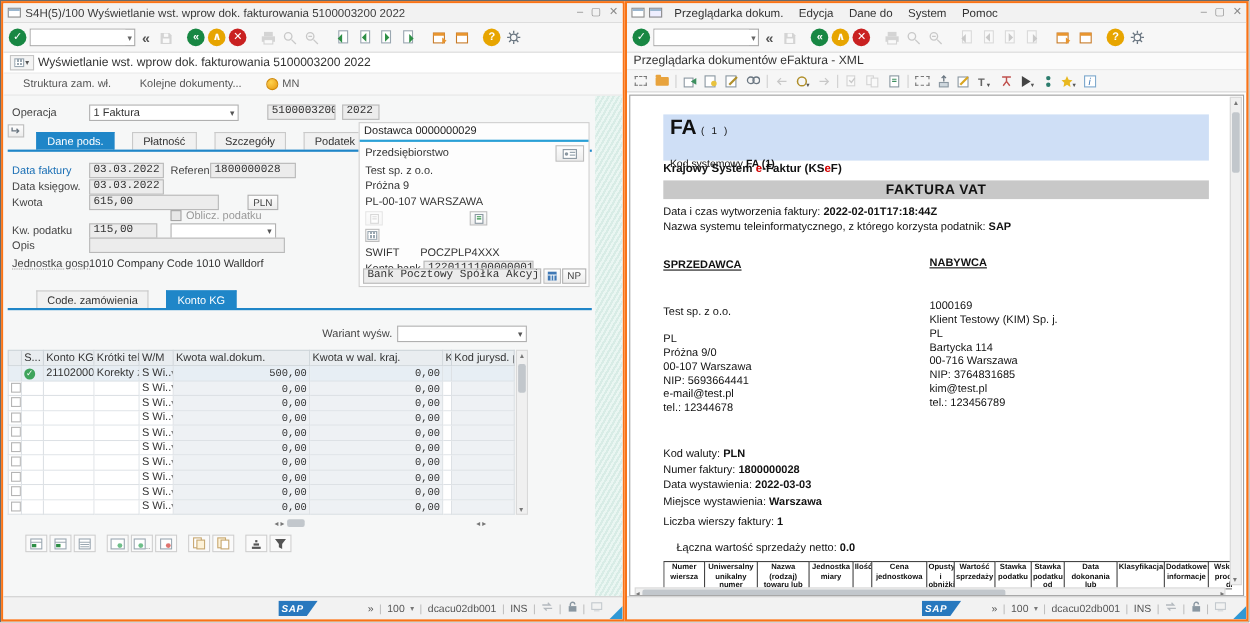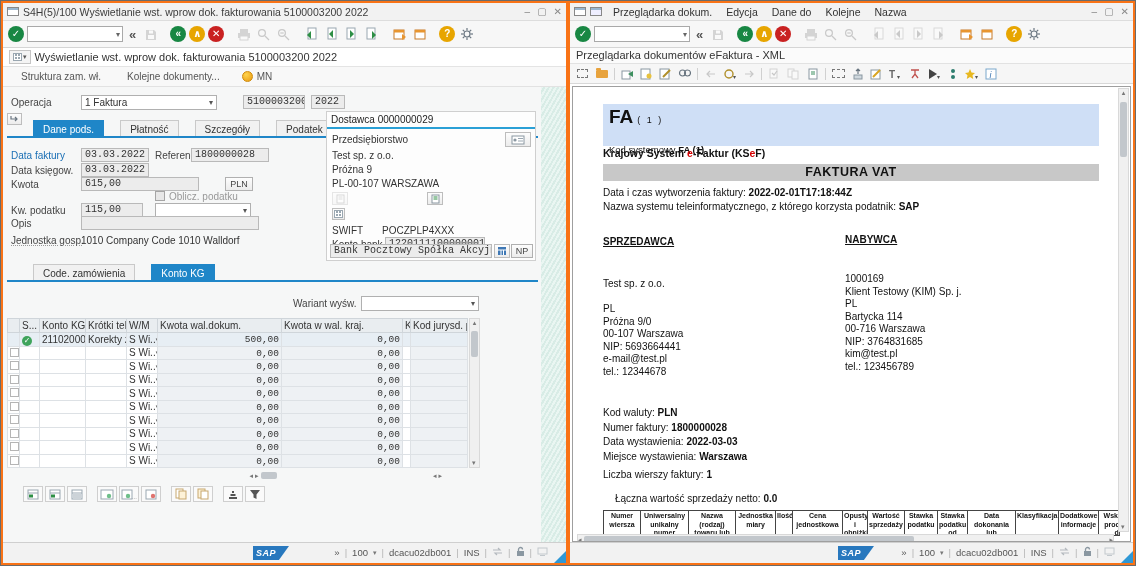--- a/index.html
+++ b/index.html
@@ -663,22 +663,22 @@
 
   <div class="win">
 
     <div class="menubar">
       <span class="winicon"></span>
       <span class="winicon" style="background:#eef;"></span>
       <span style="display:flex;">
         <span class="menu">Przeglądarka dokum.</span>
           <span class="menu">Edycja</span>
           <span class="menu">Dane do</span>
-          <span class="menu">Kolejne</span>
-          <span class="menu">Nazwa</span>
+          <span class="menu">System</span>
+          <span class="menu">Pomoc</span>
       </span>
       <span class="winctl">
         <span>–</span>
         <span>▢</span>
         <span>✕</span>
       </span>
     </div>
 
     <div class="toolbar">
       <span class="rbtn green">✓</span>

